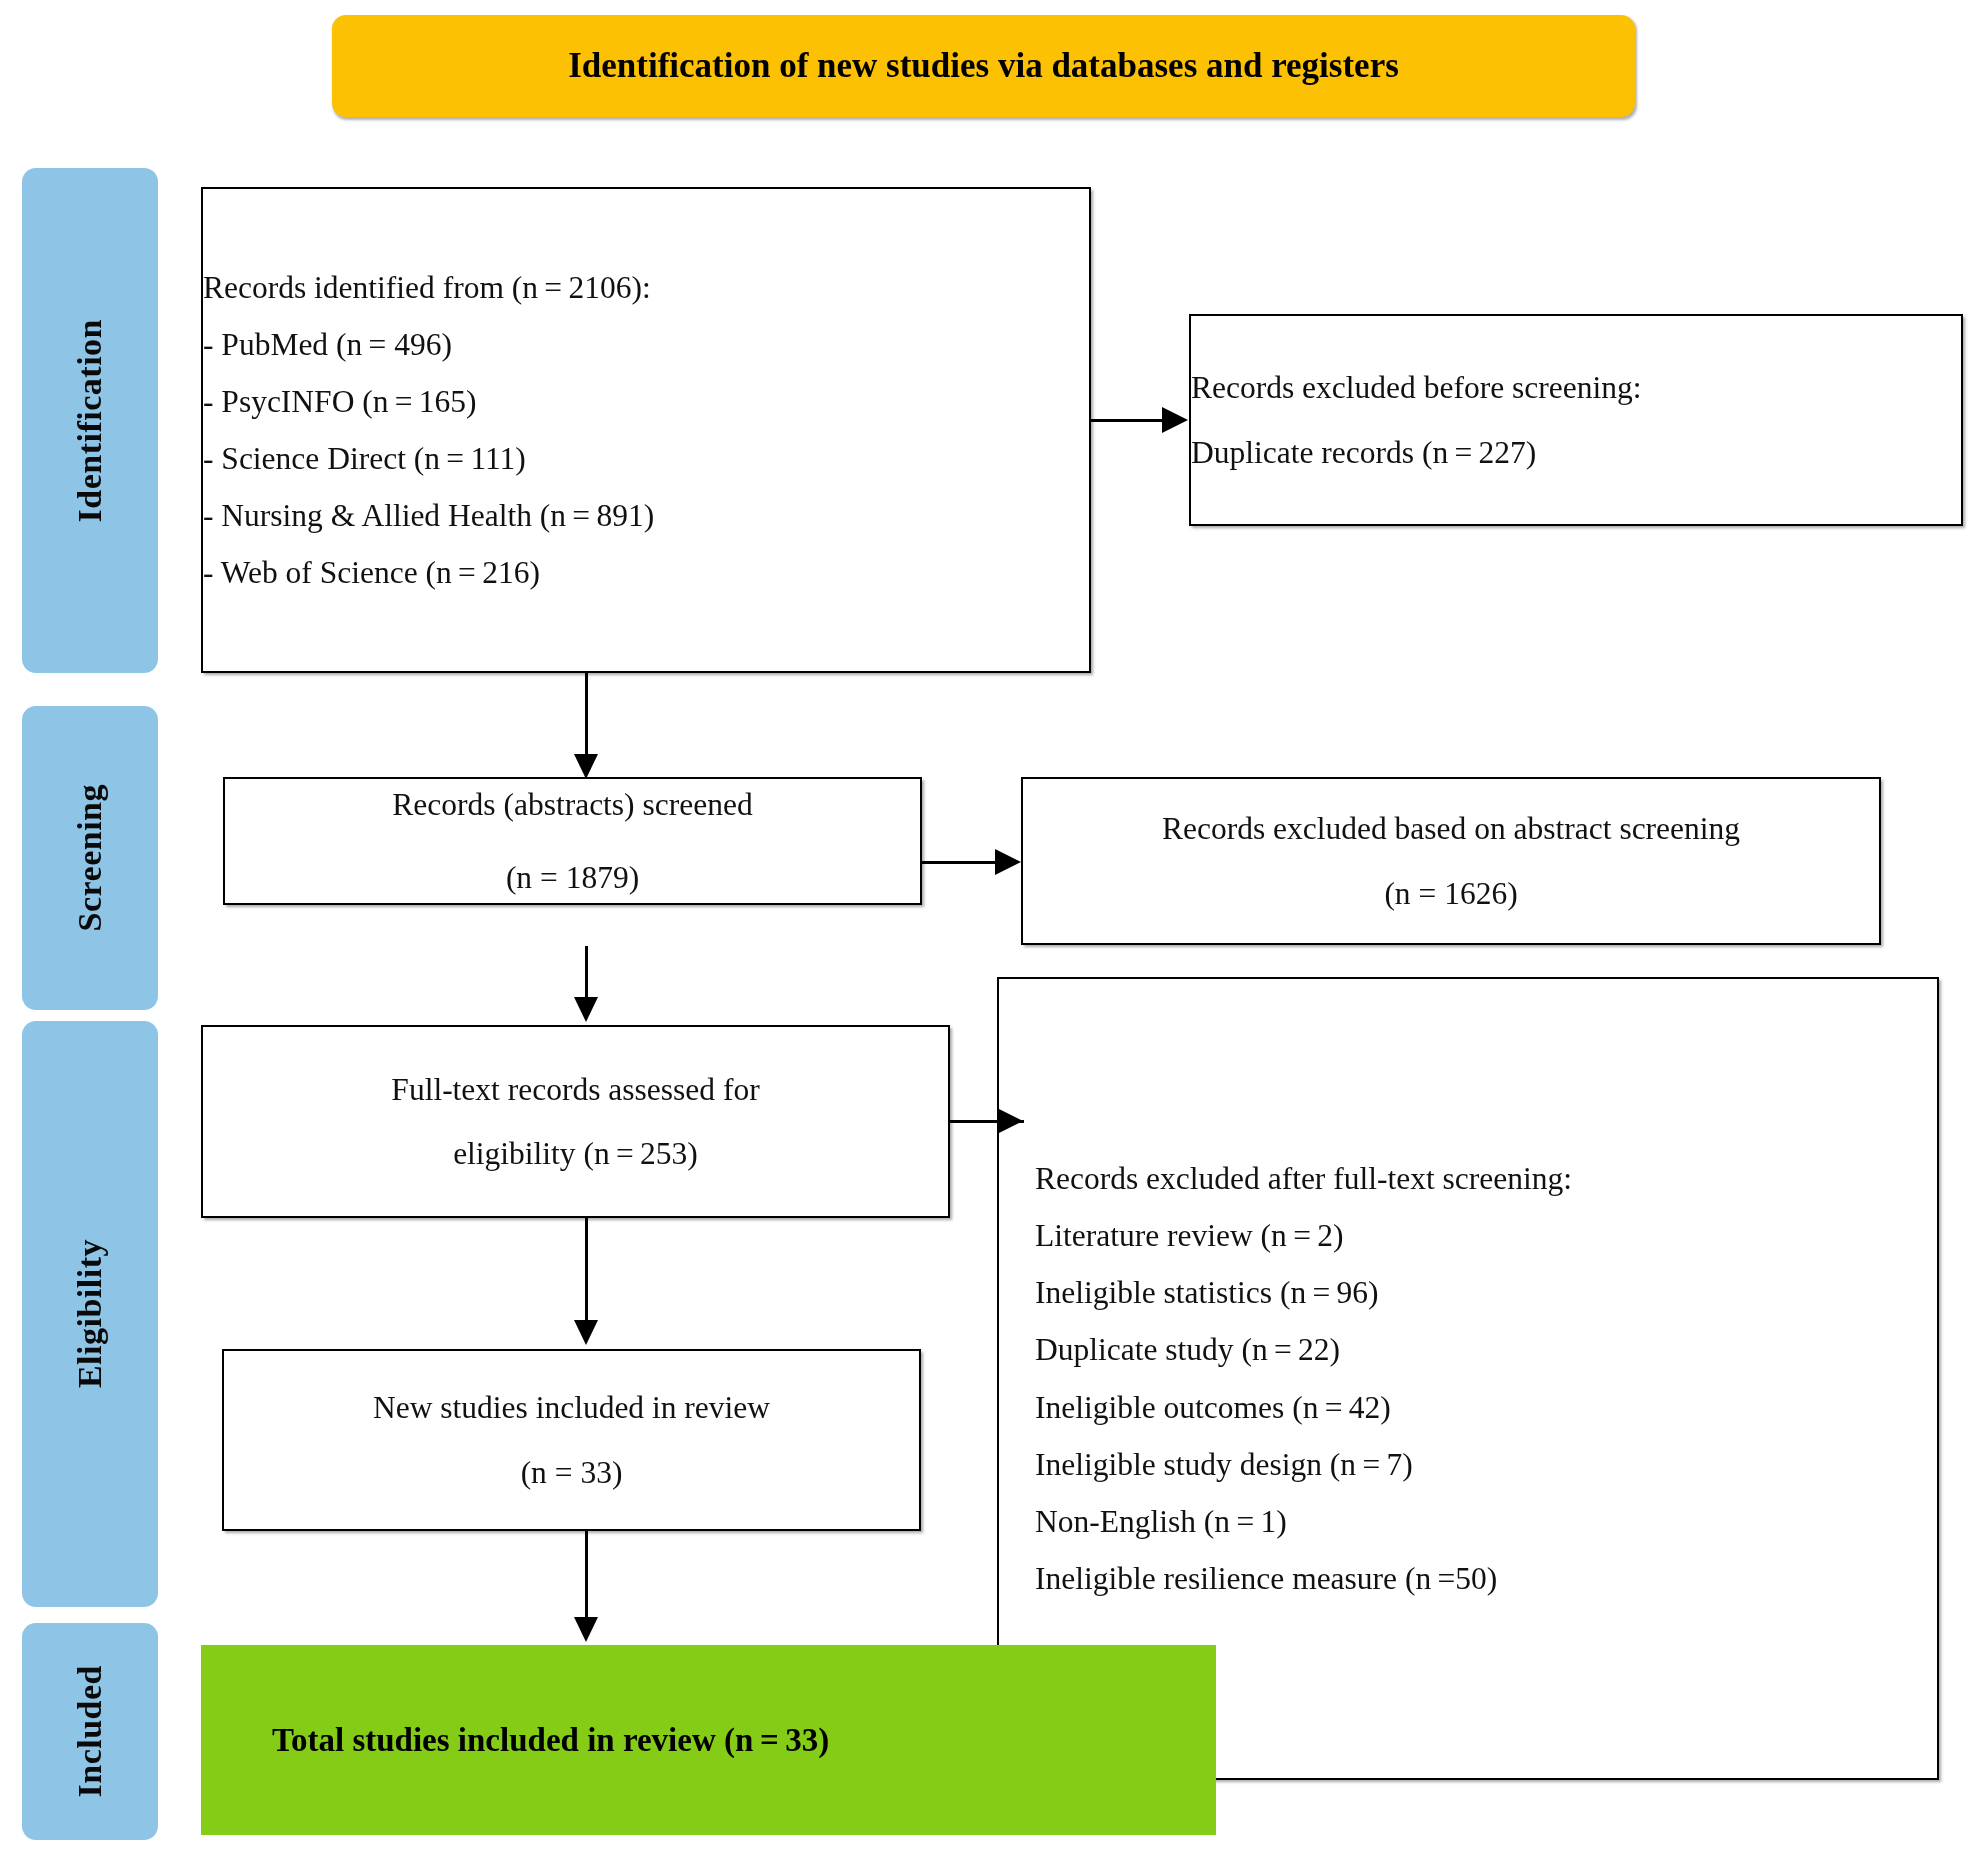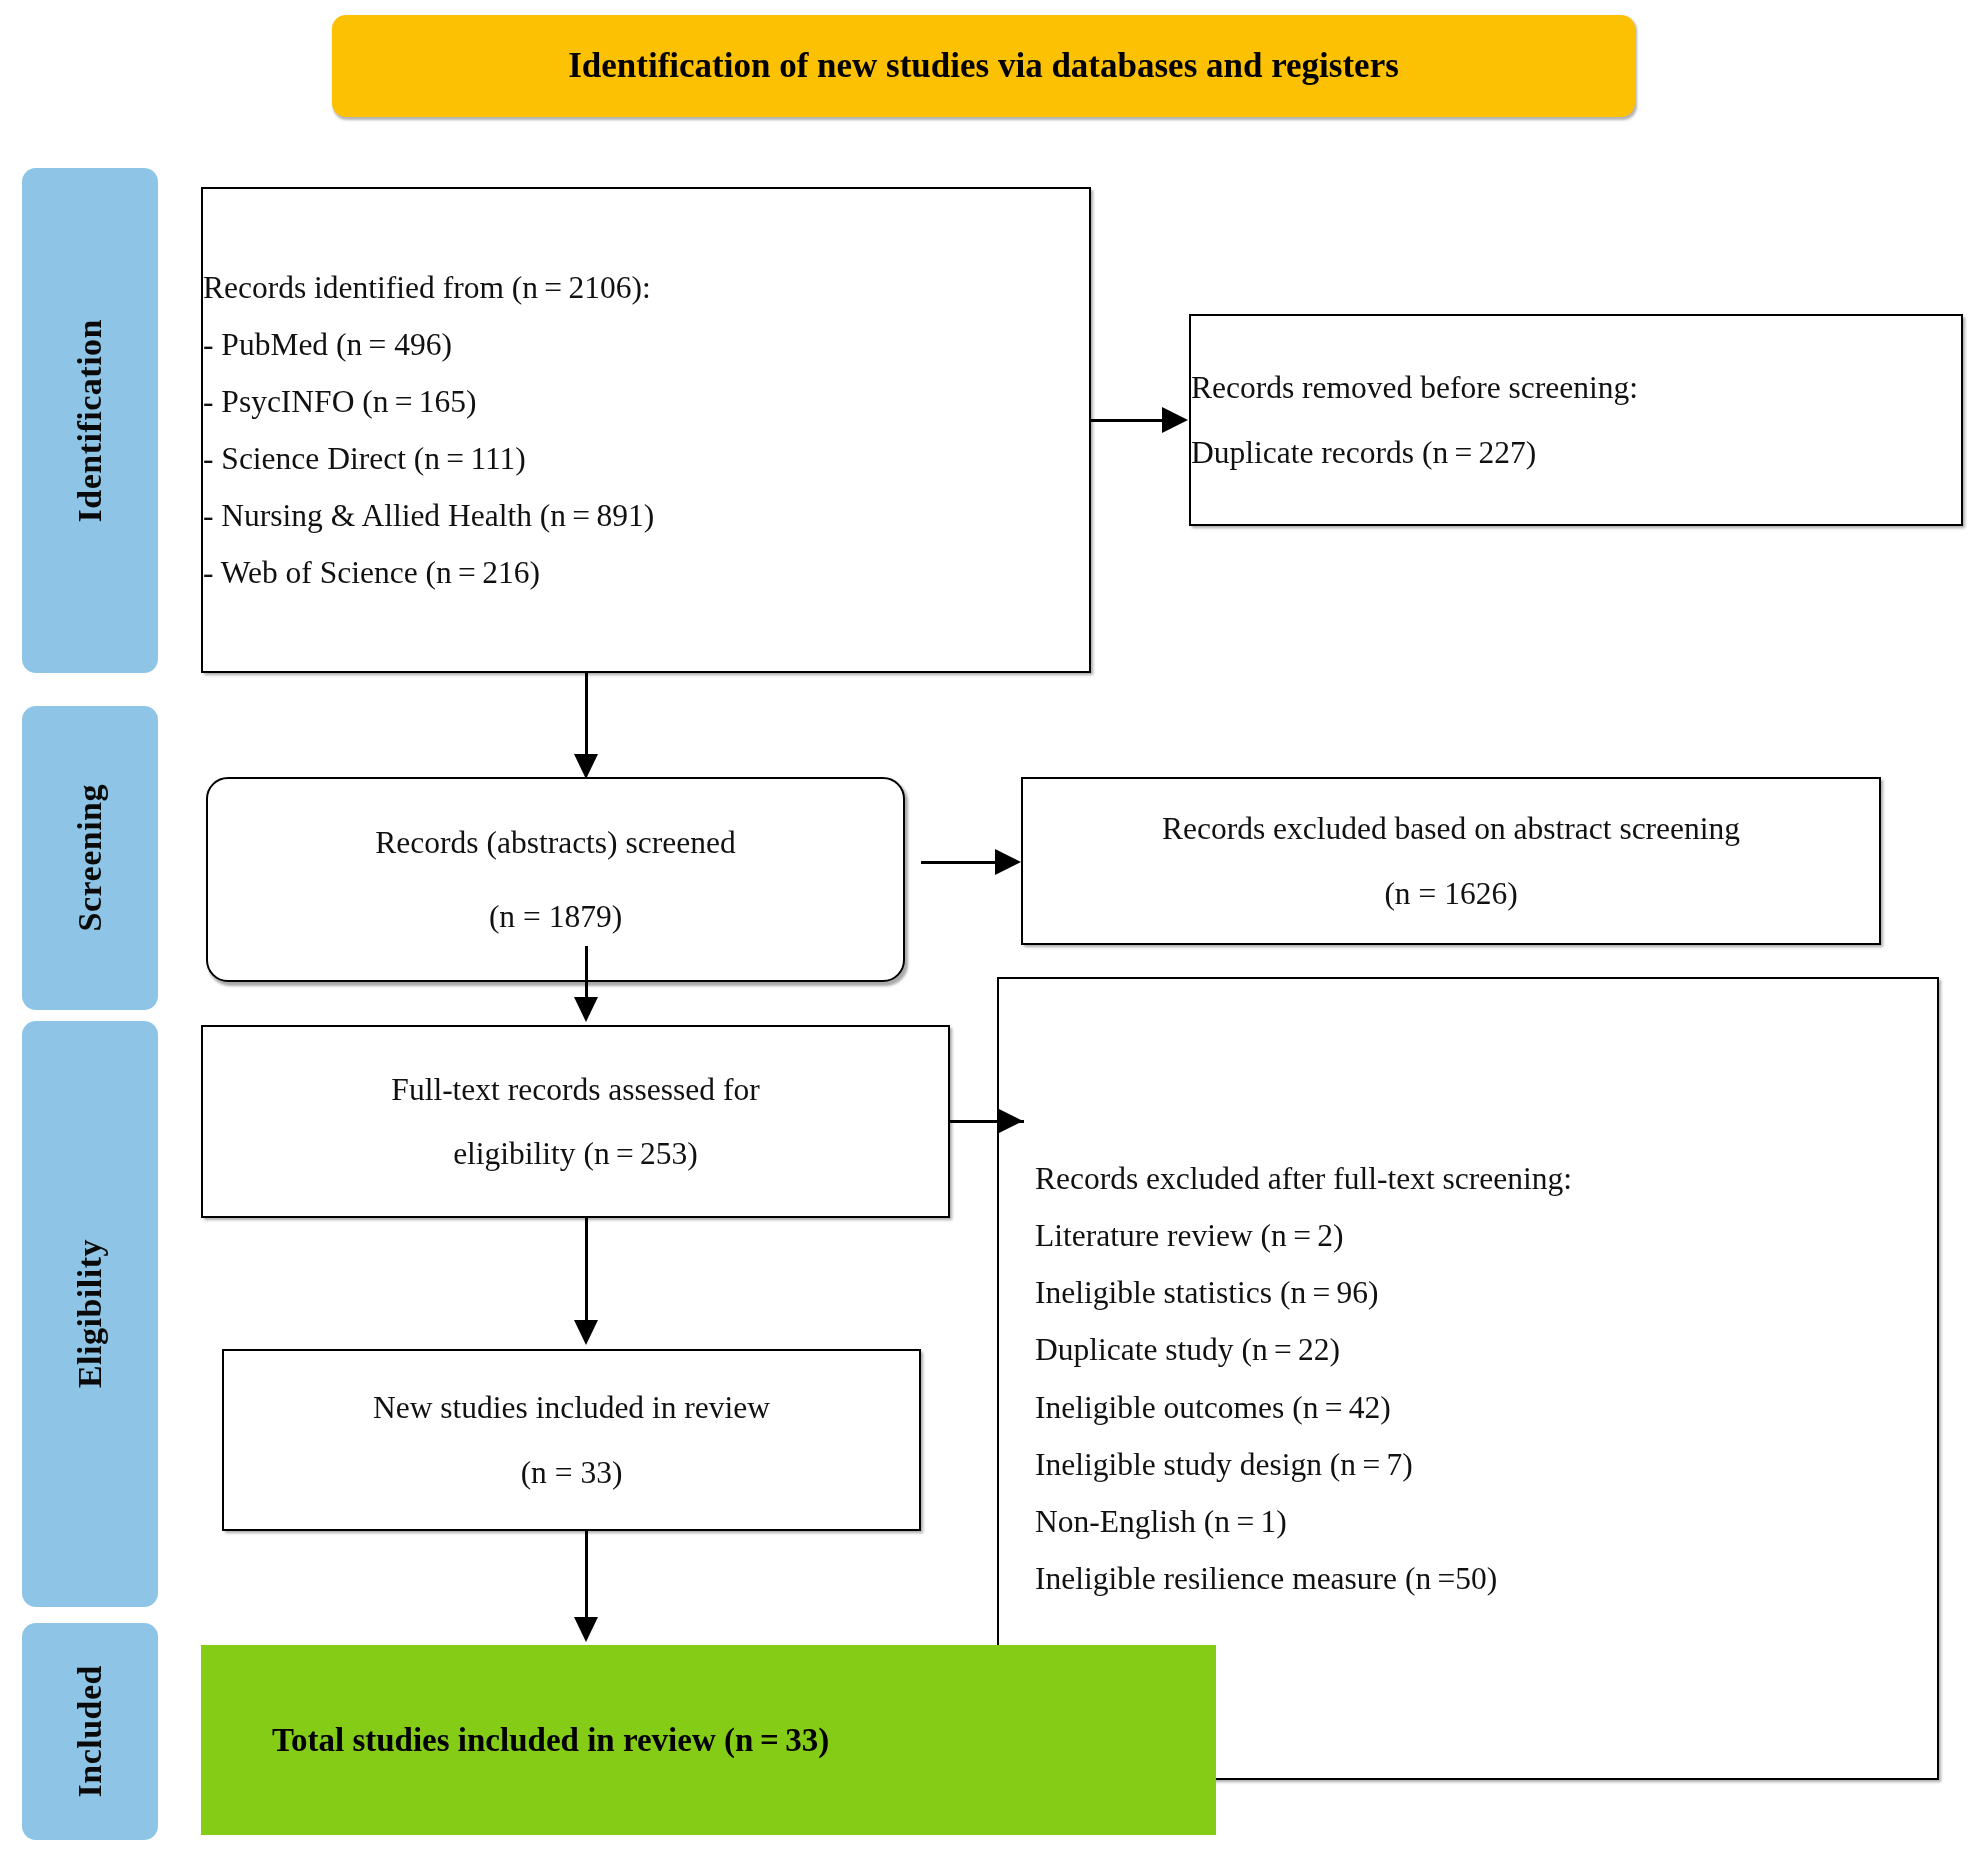--- a/index.html
+++ b/index.html
@@ -152,32 +152,32 @@
       <div class="line" style="margin-top:24px;">- PubMed (n = 496)</div>
       <div class="line" style="margin-top:24px;">- PsycINFO (n = 165)</div>
       <div class="line" style="margin-top:24px;">- Science Direct (n = 111)</div>
       <div class="line" style="margin-top:24px;">- Nursing &amp; Allied Health (n = 891)</div>
       <div class="line" style="margin-top:24px;">- Web of Science (n = 216)</div>
     </div>
   </div>
 
   <div class="box box-left" style="left:1189px; top:314px; width:774px; height:212px;">
     <div class="box-inner">
-      <div class="line">Records removed before screening:</div>
+      <div class="line">Records excluded before screening:</div>
       <div class="line" style="margin-top:31.5px;">Duplicate records (n = 227)</div>
     </div>
   </div>
 
   <div class="hline" style="left:1091px; top:419px; width:72px;"></div>
   <div class="arrow-right" style="left:1162px; top:407px;"></div>
 
   <div class="vline" style="left:585px; top:673px; height:98px;"></div>
   <div class="arrow-down" style="left:574px; top:754px;"></div>
 
-  <div class="box box-center" style="left:206px; top:777px; width:699px; height:205px;border-radius:22px;">
+  <div class="box box-center" style="left:223px; top:777px; width:699px; height:128px;">
     <div class="box-inner">
       <div class="line">Records (abstracts) screened</div>
       <div class="line" style="margin-top:40px;">(n = 1879)</div>
     </div>
   </div>
 
   <div class="box box-center" style="left:1021px; top:777px; width:860px; height:168px;">
     <div class="box-inner">
       <div class="line">Records excluded based on abstract screening</div>
       <div class="line" style="margin-top:31.5px;">(n = 1626)</div>

